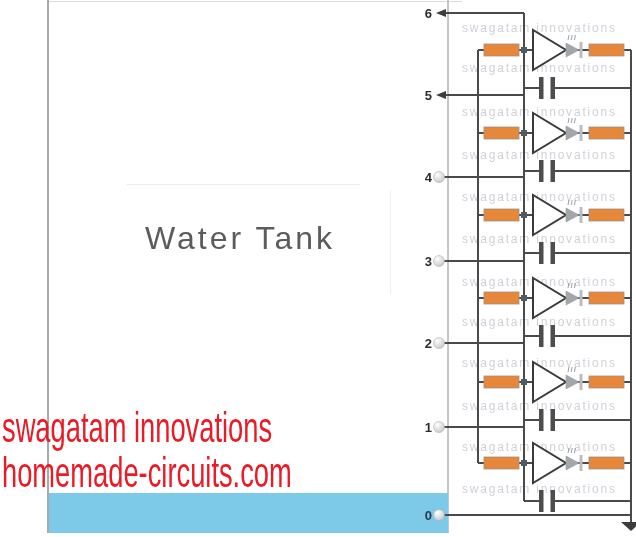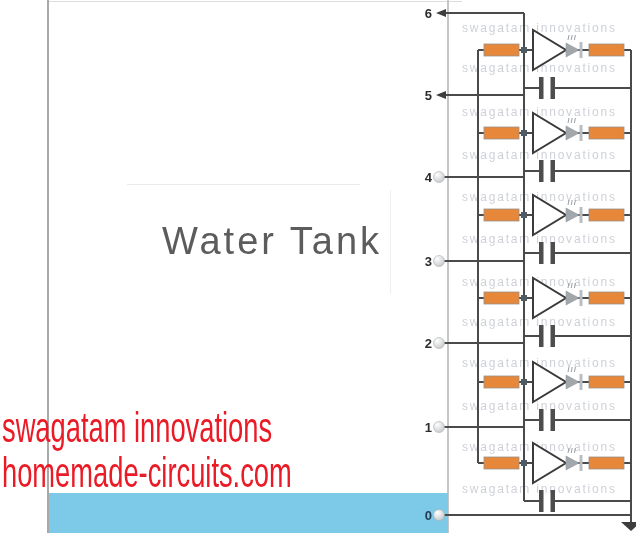--- a/index.html
+++ b/index.html
@@ -8,21 +8,21 @@
     background:#ffffff;font-family:"Liberation Sans",sans-serif;
   }
   .abs{position:absolute;}
   #tank-left-wall{left:47px;top:0;width:2px;height:533px;background:#a9a9a9;}
   #tank-right-wall{left:447px;top:0;width:2px;height:533px;background:#c6c6c6;}
   #tank-top-line{left:48px;top:1px;width:414px;height:1px;background:#dcdcdc;}
   #tank-faint-h{left:127px;top:184px;width:233px;height:1px;background:#ebebeb;}
   #tank-faint-v{left:390px;top:190px;width:1px;height:104px;background:#efefef;}
   #tank-water{left:49px;top:493px;width:399px;height:40px;background:#7ccae7;}
   #tank-label{
-    left:162px;top:220px;font-size:38px;letter-spacing:3px;color:#5c5c5c;
+    left:145px;top:220px;font-size:32px;letter-spacing:3px;color:#5c5c5c;
     white-space:nowrap;
   }
   #branding{
     left:2px;top:405px;color:#ea1b26;font-size:42px;line-height:45px;
     transform:scaleX(0.65);transform-origin:left top;white-space:nowrap;
   }
   #circuit{left:0;top:0;}
 </style>
 </head>
 <body>

